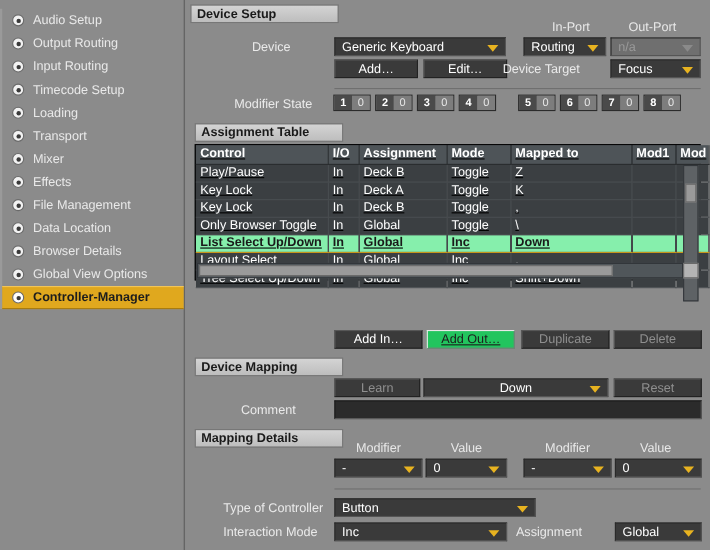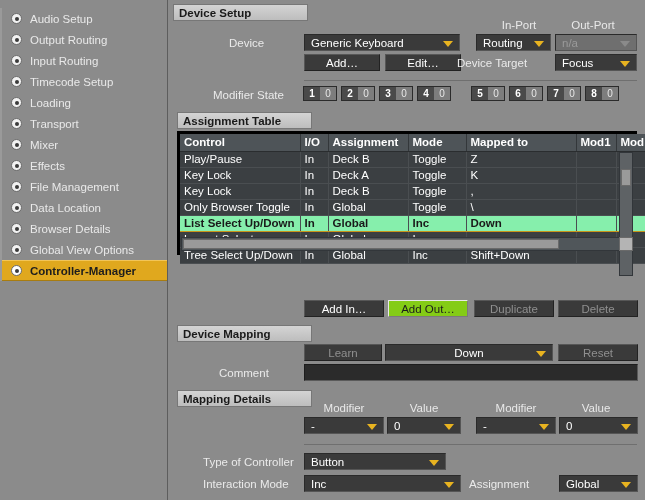--- a/index.html
+++ b/index.html
@@ -129,26 +129,27 @@
     border-top: 1px solid #575757;
     border-left: 1px solid #575757;
     border-right: 1px solid #222;
     border-bottom: 1px solid #222;
     color: #ffffff;
     font-size: 11.5px;
     display: flex; align-items: center; justify-content: center;
     white-space: nowrap;
   }
   .btn.hover {
-    background: #84cc16;
+    background: #22c55e;
     color: #1c1c1c;
     border-top-color: #e8e8e8;
     border-left-color: #e8e8e8;
     border-right-color: #7a7a7a;
     border-bottom-color: #7a7a7a;
+    text-decoration: underline;
   }
   .btn.disabled { color: #8f8f8f; }
 
   .txtfield {
     background: #2b2b2b;
     border-top: 1px solid #1d1d1d;
     border-left: 1px solid #1d1d1d;
     border-right: 1px solid #5a5a5a;
     border-bottom: 1px solid #5a5a5a;
   }
@@ -174,21 +175,22 @@
     font-size: 10px;
     display: flex; align-items: center; justify-content: center;
   }
 
   
   #table-wrap {
     position: absolute;
     left: 8px; top: 131px;
     width: 460px; height: 124px;
     background: #3b3f42;
-    border: 3px solid #000000;
+    border: 1px solid #000000;
+    text-decoration: underline;
   }
   table { border-collapse: collapse; width: 442px; table-layout: fixed; }
   th {
     background: #4e5458;
     color: #ffffff;
     font-size: 11.5px;
     font-weight: bold;
     text-align: left;
     height: 17px;
     padding-left: 4px;
@@ -532,21 +534,21 @@
   <div class="dd abs" style="left:307px; top:417px; width:80px; height:17px;">
     <span>-</span>
   </div>
   <div class="dd abs" style="left:390px; top:417px; width:79px; height:17px;">
     <span>0</span>
   </div>
 
   <div class="head-rule" style="top:444px; left:135px; right:8px;"></div>
 
   <div class="lbl abs" style="left:34px; top:456px; width:134px;">Type of Controller</div>
-  <div class="dd abs" style="left:135px; top:453px; width:142px; height:17px;">
+  <div class="dd abs" style="left:135px; top:453px; width:183px; height:17px;">
     <span>Button</span>
   </div>
 
   <div class="lbl abs" style="left:34px; top:478px; width:134px;">Interaction Mode</div>
   <div class="dd abs" style="left:135px; top:475px; width:157px; height:17px;">
     <span>Inc</span>
   </div>
   <div class="lbl abs" style="left:300px; top:478px; width:84px;">Assignment</div>
   <div class="dd abs" style="left:390px; top:475px; width:79px; height:17px;">
     <span>Global</span>

